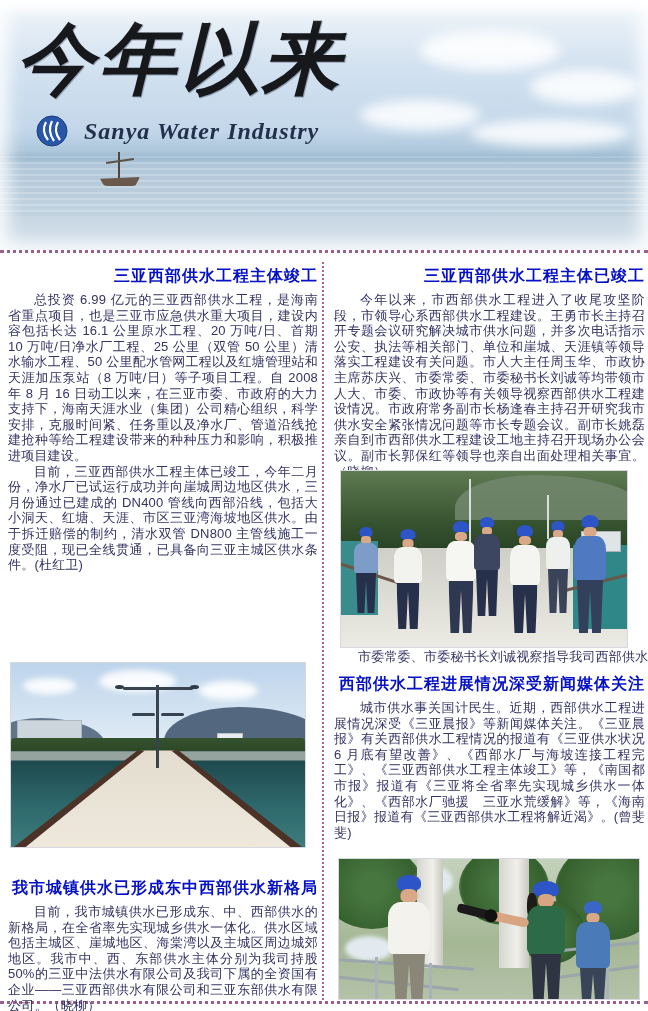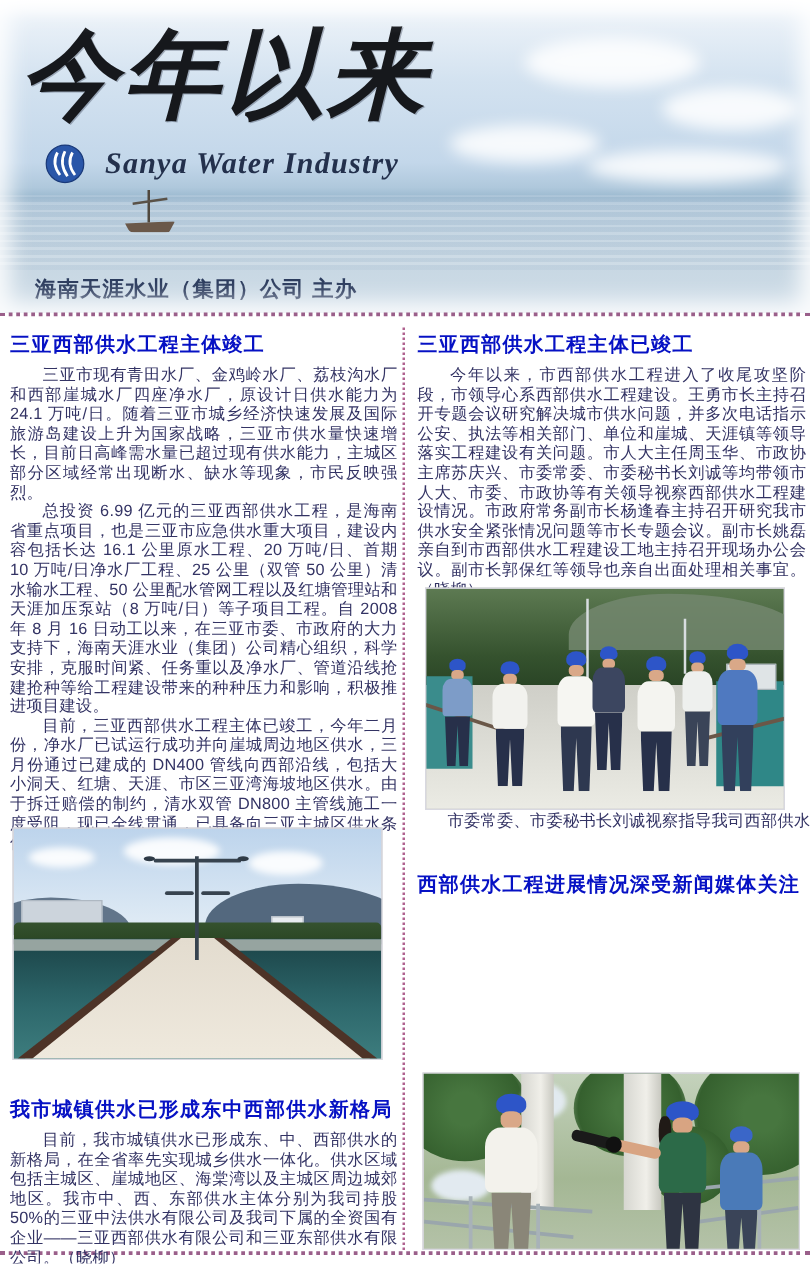--- a/index.html
+++ b/index.html
@@ -55,21 +55,21 @@
     position:absolute; left:28px; top:220px;
     font-size:17px; font-weight:bold; color:#2a3a5c; letter-spacing:1px;
   }
   
   .rule-top { position:absolute; left:0; top:250px; width:648px; height:0; border-top:3px dotted #9a5f8a; }
   .rule-bottom { position:absolute; left:0; top:1001px; width:648px; height:0; border-top:3px dotted #9a5f8a; }
   .divider-v { position:absolute; left:322px; top:262px; height:738px; width:0; border-left:2px dotted #b0628f; }
   
   .article { position:absolute; }
   .art-title {
-    text-align:left; font-size:16px; font-weight:bold; color:#0611c4;
+    text-align:right; font-size:16px; font-weight:bold; color:#0611c4;
     letter-spacing:1px; margin-bottom:5px;
   }
   .article p {
     font-size:13px; line-height:15.6px; text-align:justify; text-indent:2em;
     color:#333364; letter-spacing:.2px;
   }
   .caption { position:absolute; font-size:13px; color:#333364; letter-spacing:.2px; white-space:nowrap; overflow:hidden; }
   
   .photo { position:absolute; overflow:hidden; border:1px solid #d8d8e0; background:#ccc; }
   .abs { position:absolute; }
@@ -139,31 +139,29 @@
     </div>
 
     <div class="script-en">Sanya Water Industry</div>
 
     <div class="boat">
       <div class="mast"></div>
       <div class="spar"></div>
       <div class="hull"></div>
     </div>
 
-    <div class="publisher">海南天涯水业（集团）公司 主办</div>
     <div class="header-fade"></div>
   </div>
 
   <div class="rule-top"></div>
   <div class="divider-v"></div>
   <div class="rule-bottom"></div>
 
   <div class="article" style="left:8px; top:266px; width:310px;">
     <div class="art-title">三亚西部供水工程主体竣工</div>
-    <p>三亚市现有青田水厂、金鸡岭水厂、荔枝沟水厂和西部崖城水厂四座净水厂，原设计日供水能力为 24.1 万吨/日。随着三亚市城乡经济快速发展及国际旅游岛建设上升为国家战略，三亚市供水量快速增长，目前日高峰需水量已超过现有供水能力，主城区部分区域经常出现断水、缺水等现象，市民反映强烈。</p>
     <p>总投资 6.99 亿元的三亚西部供水工程，是海南省重点项目，也是三亚市应急供水重大项目，建设内容包括长达 16.1 公里原水工程、20 万吨/日、首期 10 万吨/日净水厂工程、25 公里（双管 50 公里）清水输水工程、50 公里配水管网工程以及红塘管理站和天涯加压泵站（8 万吨/日）等子项目工程。自 2008 年 8 月 16 日动工以来，在三亚市委、市政府的大力支持下，海南天涯水业（集团）公司精心组织，科学安排，克服时间紧、任务重以及净水厂、管道沿线抢建抢种等给工程建设带来的种种压力和影响，积极推进项目建设。</p>
     <p>目前，三亚西部供水工程主体已竣工，今年二月份，净水厂已试运行成功并向崖城周边地区供水，三月份通过已建成的 DN400 管线向西部沿线，包括大小洞天、红塘、天涯、市区三亚湾海坡地区供水。由于拆迁赔偿的制约，清水双管 DN800 主管线施工一度受阻，现已全线贯通，已具备向三亚主城区供水条件。(杜红卫)</p>
   </div>
 
   <div class="photo" style="left:10px; top:662px; width:296px; height:186px;">
     <div class="abs lp-sky"></div>
     <div class="abs lp-cloud" style="left:30%; top:4%; width:26%; height:12%;"></div>
     <div class="abs lp-cloud" style="left:64%; top:10%; width:20%; height:10%;"></div>
     <div class="abs lp-cloud" style="left:4%; top:8%; width:18%; height:9%;"></div>
     <div class="abs lp-mtn-r"></div>
@@ -247,22 +245,23 @@
     <div class="fig" style="left:232px; top:44px; width:34px; height:118px;">
       <div class="helm" style="width:17px; height:13px;"></div>
         <div class="face" style="top:12px; width:13px; height:10px;"></div>
       <div class="torso" style="top:21px; width:32px; height:44px; background:#4f79c0;"></div>
       <div class="legs" style="top:65px; width:26px; height:53px; background:#32405c;"></div>
     </div>
   </div>
 
   <div class="caption" style="left:336px; top:648px; width:310px;margin-left:22px;">市委常委、市委秘书长刘诚视察指导我司西部供水工</div>
 
-  <div class="article" style="left:334px; top:698px; width:311px;">
+  <div class="article" style="left:334px; top:674px; width:311px;">
     <div class="art-title">西部供水工程进展情况深受新闻媒体关注</div>
+    <p>城市供水事关国计民生。近期，西部供水工程进展情况深受《三亚晨报》等新闻媒体关注。《三亚晨报》有关西部供水工程情况的报道有《三亚供水状况 6 月底有望改善》、《西部水厂与海坡连接工程完工》、《三亚西部供水工程主体竣工》等，《南国都市报》报道有《三亚将全省率先实现城乡供水一体化》、《西部水厂驰援　三亚水荒缓解》等，《海南日报》报道有《三亚西部供水工程将解近渴》。(曾斐斐)</p>
   </div>
 
   <div class="photo" style="left:338px; top:858px; width:302px; height:142px;">
     <div class="abs ip-bg"></div>
     <div class="abs ip-palm" style="left:-6%; top:-10%; width:34%; height:60%;"></div>
     <div class="abs ip-palm" style="left:40%; top:-8%; width:30%; height:55%;"></div>
     <div class="abs ip-palm" style="left:72%; top:-12%; width:36%; height:70%;"></div>
     <div class="abs ip-palm" style="left:60%; top:30%; width:22%; height:45%;"></div>
     <div class="abs ip-sky" style="left:26%; top:6%; width:12%; height:20%;"></div>
     <div class="abs ip-sky" style="left:2%; top:55%; width:16%; height:18%;"></div>

